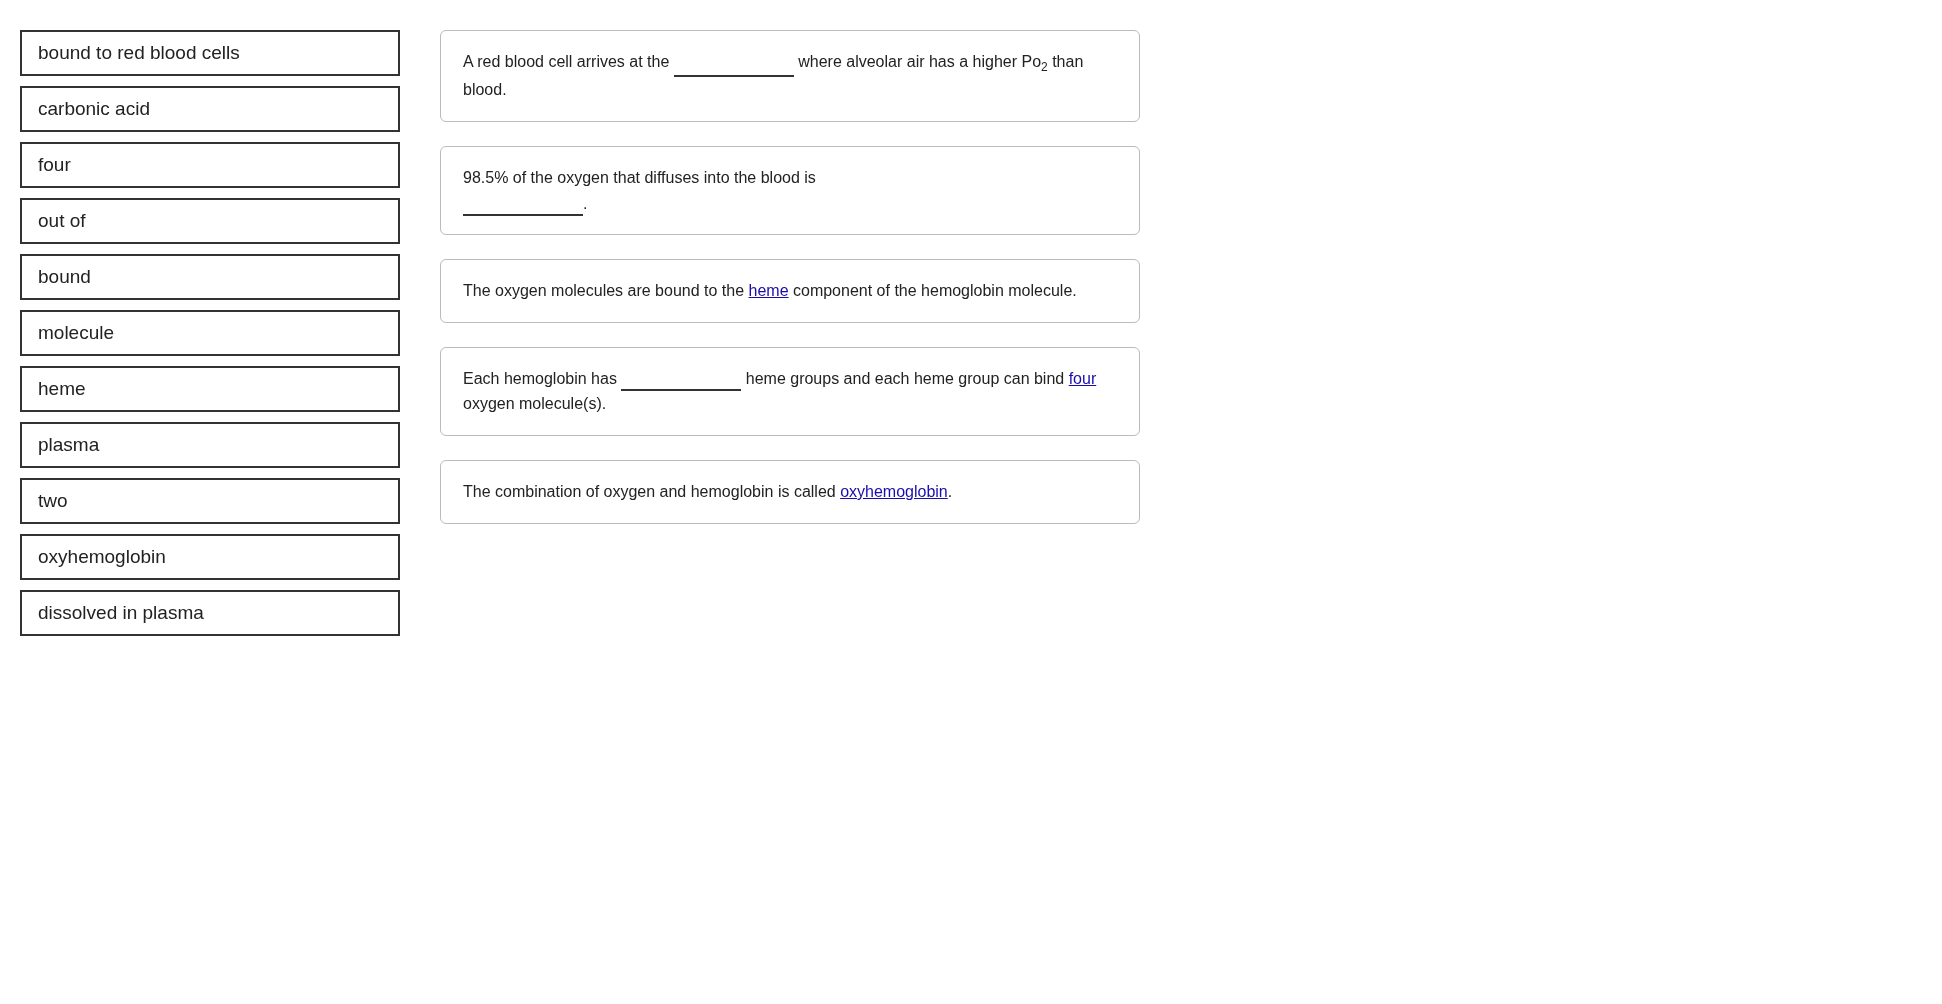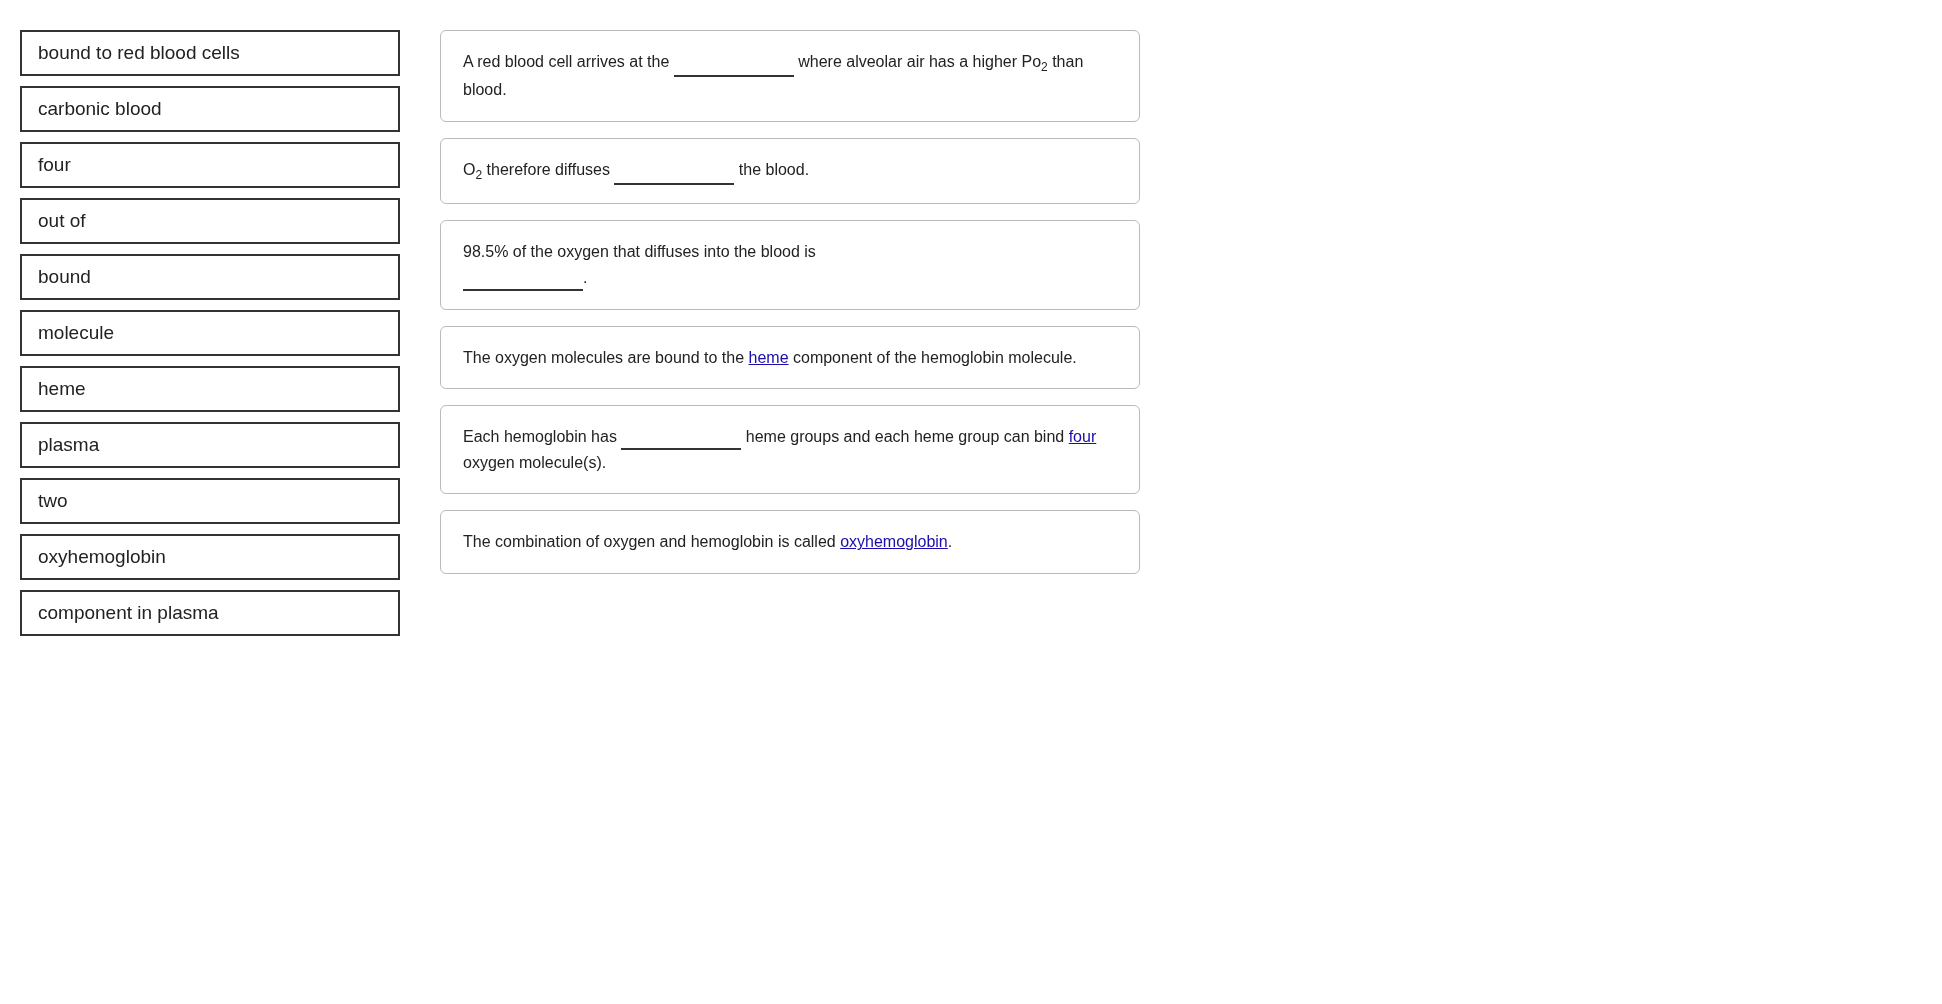--- a/index.html
+++ b/index.html
@@ -37,21 +37,21 @@
       text-align: left;
       font-size: 19px;
       background: #fff;
       cursor: grab;
       user-select: none;
     }
 
     .right-panel {
       display: flex;
       flex-direction: column;
-      gap: 16px;
+      gap: 24px;
       flex: 1;
       padding-top: 10px;
       max-width: 700px;
     }
 
     .drop-card {
       border: 1.5px solid #bbb;
       border-radius: 6px;
       padding: 18px 22px;
       background: #fff;
@@ -76,39 +76,36 @@
     sub {
       font-size: 0.75em;
     }
   </style>
 </head>
 <body>
 
 <div class="left-panel">
 
 <div class="drag-item">bound to red blood cells</div>
-    <div class="drag-item">carbonic blood</div>
+    <div class="drag-item">carbonic acid</div>
     <div class="drag-item">four</div>
     <div class="drag-item">out of</div>
     <div class="drag-item">bound</div>
     <div class="drag-item">molecule</div>
     <div class="drag-item">heme</div>
     <div class="drag-item">plasma</div>
     <div class="drag-item">two</div>
     <div class="drag-item">oxyhemoglobin</div>
-    <div class="drag-item">component in plasma</div>
+    <div class="drag-item">dissolved in plasma</div>
   </div>
 
 <div class="right-panel">
 
 <div class="drop-card">
       <p>A red blood cell arrives at the <span class="blank"></span> where alveolar air has a higher Po<sub>2</sub> than blood.</p>
-    </div>
-    <div class="drop-card">
-      <p>O<sub>2</sub> therefore diffuses <span class="blank"></span> the blood.</p>
     </div>
     <div class="drop-card">
       <p>98.5% of the oxygen that diffuses into the blood is <br><span class="blank"></span>.</p>
     </div>
     <div class="drop-card">
       <p>The oxygen molecules are bound to the <span class="link-text">heme</span> component of the hemoglobin molecule.</p>
     </div>
     <div class="drop-card">
       <p>Each hemoglobin has <span class="blank"></span> heme groups and each heme group can bind <span class="link-text">four</span> oxygen molecule(s).</p>
     </div>

